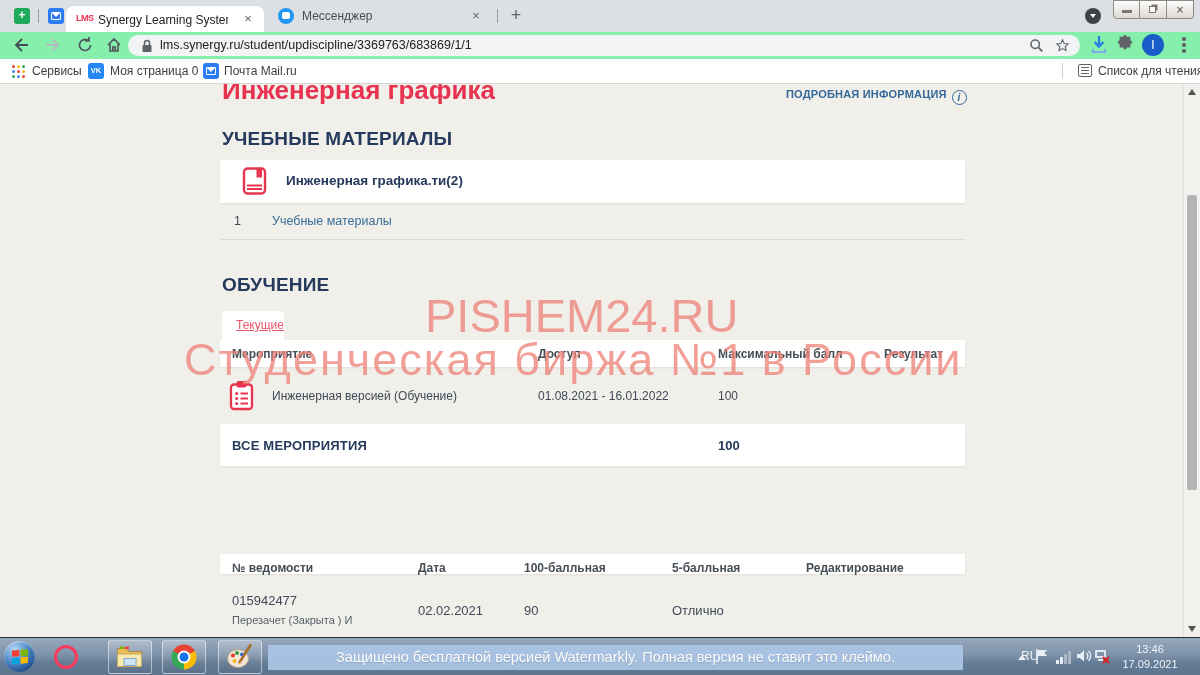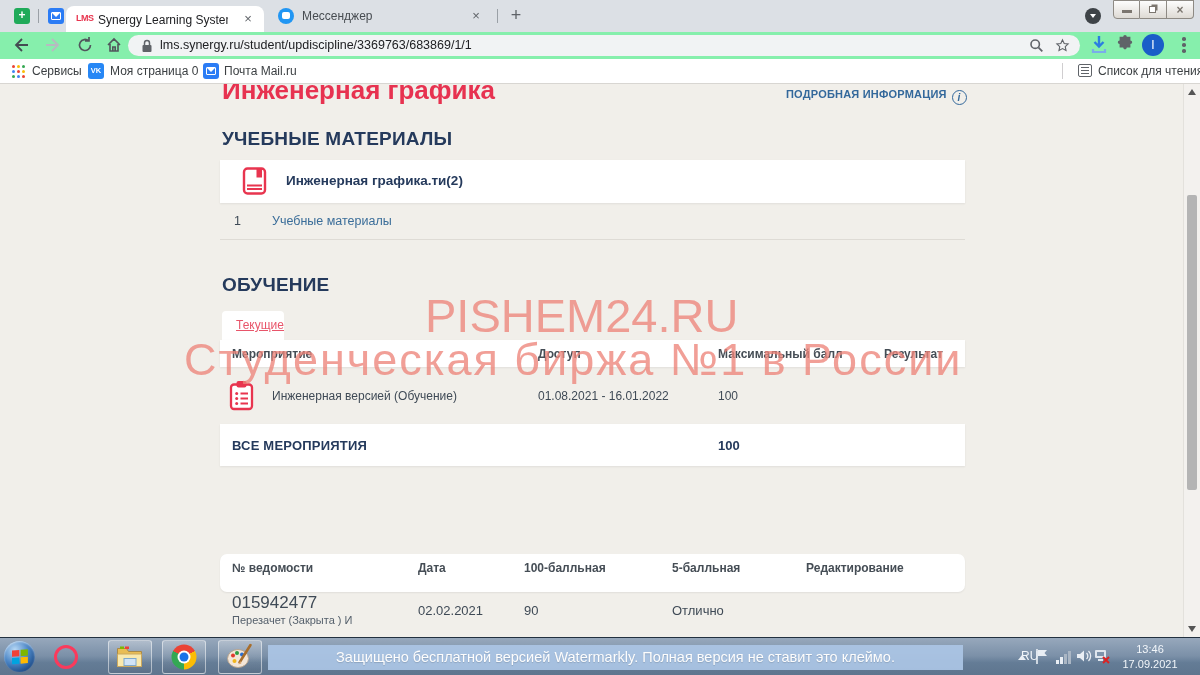--- a/index.html
+++ b/index.html
@@ -76,23 +76,23 @@
   .tab-chip { position:absolute; left:222px; top:227px; width:62px; height:29px; background:#fff; border-radius:4px 4px 0 0; font-size:12px; color:#e8556a; text-align:right; line-height:29px; cursor:pointer;text-decoration:underline; }
   .thead { top:256px; height:27px; }
   .cell { position:absolute; font-size:12px; white-space:nowrap; }
   .th { top:7px; font-weight:bold; color:#454d55; }
   .train-row { position:absolute; left:220px; top:288px; width:745px; height:46px; }
   .clip-ic { position:absolute; left:8px; top:8px; }
   .td { color:#3f4a56; }
   .total-card { top:340px; height:42px; }
   .total-label { position:absolute; left:12px; top:14px; font-size:13px; font-weight:bold; color:#253a5c; letter-spacing:0.2px; }
   .total-val { position:absolute; left:498px; top:14px; font-size:13px; font-weight:bold; color:#253a5c; }
-  .fin-head { top:470px; height:38px;border-radius:7px; }
+  .fin-head { top:470px; height:20px; }
   .fin-row { position:absolute; left:220px; top:500px; width:745px; height:52px; }
-  .sheet-no { position:absolute; left:12px; top:9px; font-size:17px; color:#3f4a56; }
+  .sheet-no { position:absolute; left:12px; top:9px; font-size:13px; color:#3f4a56; }
   .sheet-note { position:absolute; left:12px; top:30px; font-size:11px; color:#55606c; }
 
   
   .sb { position:absolute; right:0; top:0; width:17px; height:553px; background:#f3f1ee; border-left:1px solid #e3e1dc; }
   .sb-arrow { position:absolute; left:4px; width:0; height:0; border-left:4.5px solid transparent; border-right:4.5px solid transparent; }
   .sb-up { top:5px; border-bottom:6px solid #555; }
   .sb-down { bottom:5px; border-top:6px solid #555; }
   .sb-thumb { position:absolute; left:3px; top:111px; width:10px; height:295px; background:#b4b4b4; border-radius:2px; }
 
   

